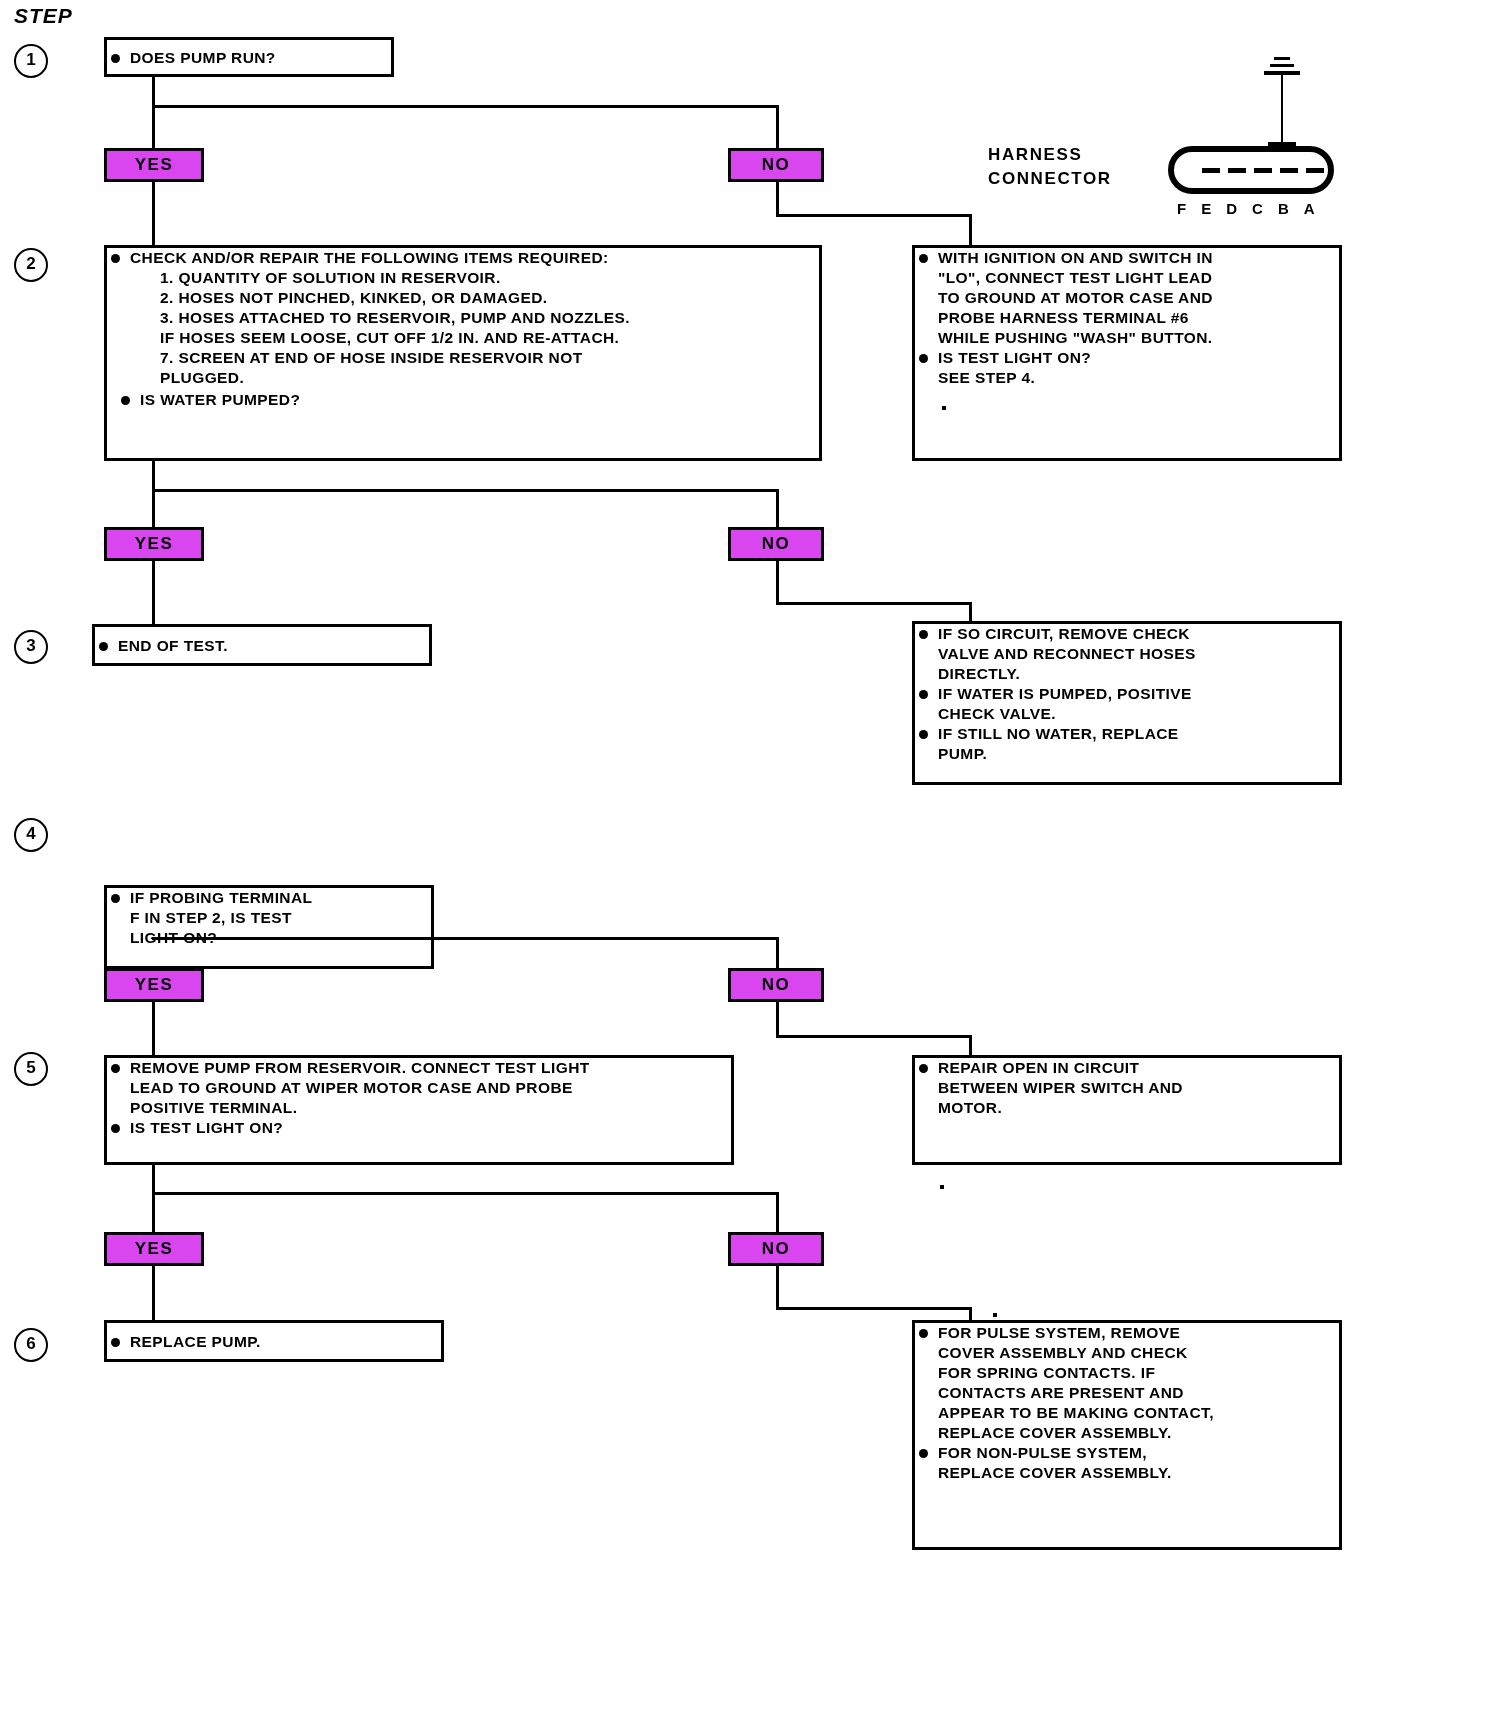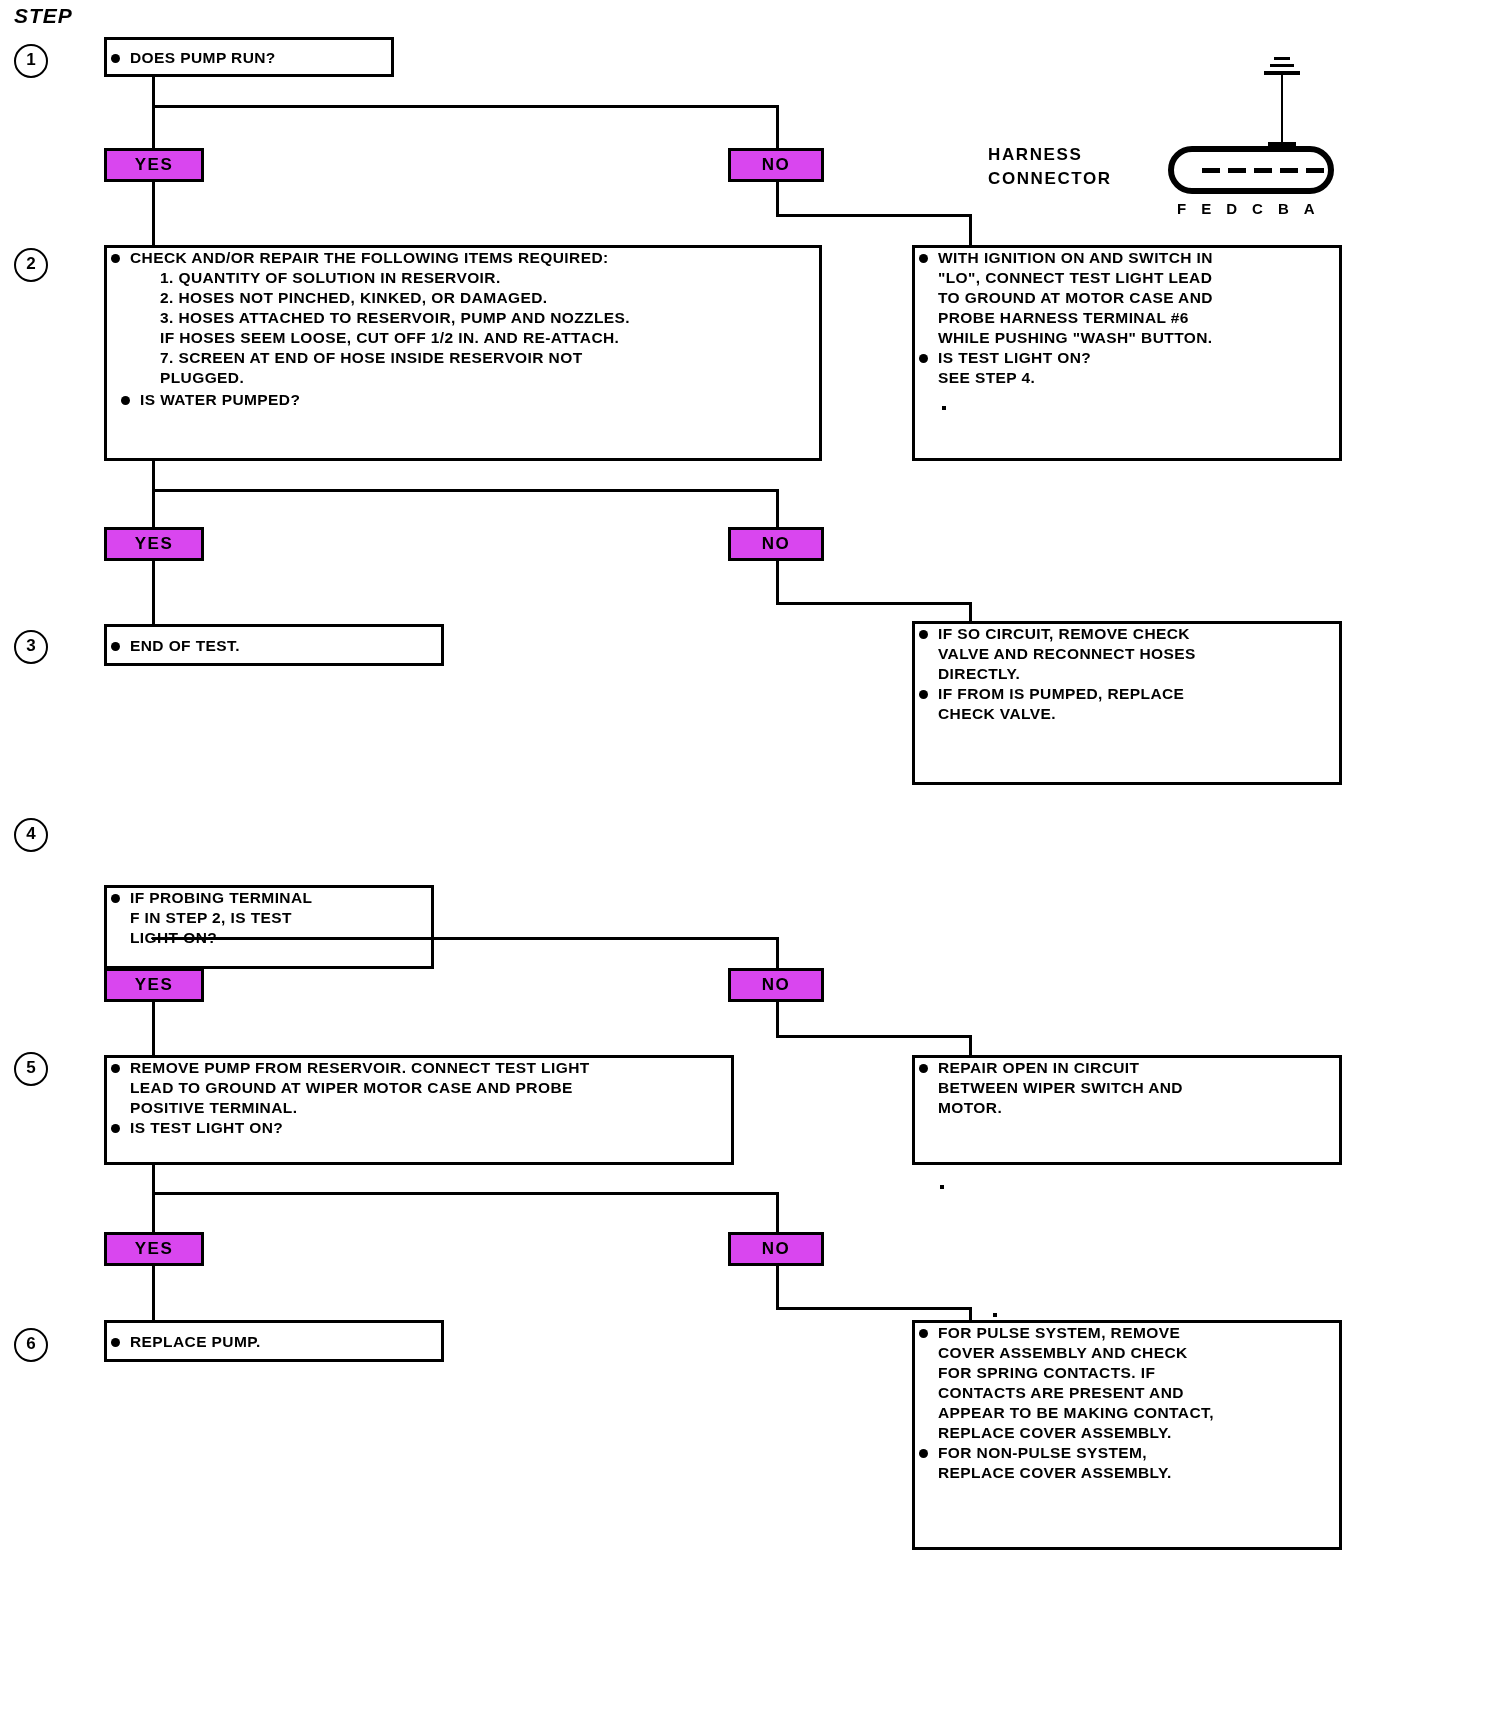--- a/index.html
+++ b/index.html
@@ -177,33 +177,35 @@
   <div class="ln-v" style="left:776px;top:489px;height:40px;"></div>
 
   <div class="yn" style="left:104px;top:527px;width:100px;height:34px;">YES</div>
   <div class="yn" style="left:728px;top:527px;width:96px;height:34px;">NO</div>
 
   <div class="ln-v" style="left:152px;top:561px;height:65px;"></div>
   <div class="ln-v" style="left:776px;top:561px;height:44px;"></div>
   <div class="ln-h" style="left:776px;top:602px;width:196px;"></div>
   <div class="ln-v" style="left:969px;top:602px;height:20px;"></div>
 
-  <div class="box" style="left:104px;top:624px;width:340px;height:42px;">
+  <div class="box" style="left:92px;top:624px;width:340px;height:42px;">
     <ul class="bl inner-pad" style="padding-top:9px;">
       <li>END OF TEST.</li>
     </ul>
   </div>
 
   <div class="box" style="left:912px;top:621px;width:430px;height:164px;">
     <ul class="bl inner-pad">
       <li>IF SO CIRCUIT, REMOVE CHECK
 VALVE AND RECONNECT HOSES
 DIRECTLY.</li>
-      <li>IF FROM IS PUMPED, REPLACE
+      <li>IF WATER IS PUMPED, POSITIVE
 CHECK VALVE.</li>
+      <li>IF STILL NO WATER, REPLACE
+PUMP.</li>
     </ul>
   </div>
 
   <div class="box" style="left:104px;top:885px;width:330px;height:84px;">
     <ul class="bl inner-pad">
       <li>IF PROBING TERMINAL
 F IN STEP 2, IS TEST
 LIGHT ON?</li>
     </ul>
   </div>

